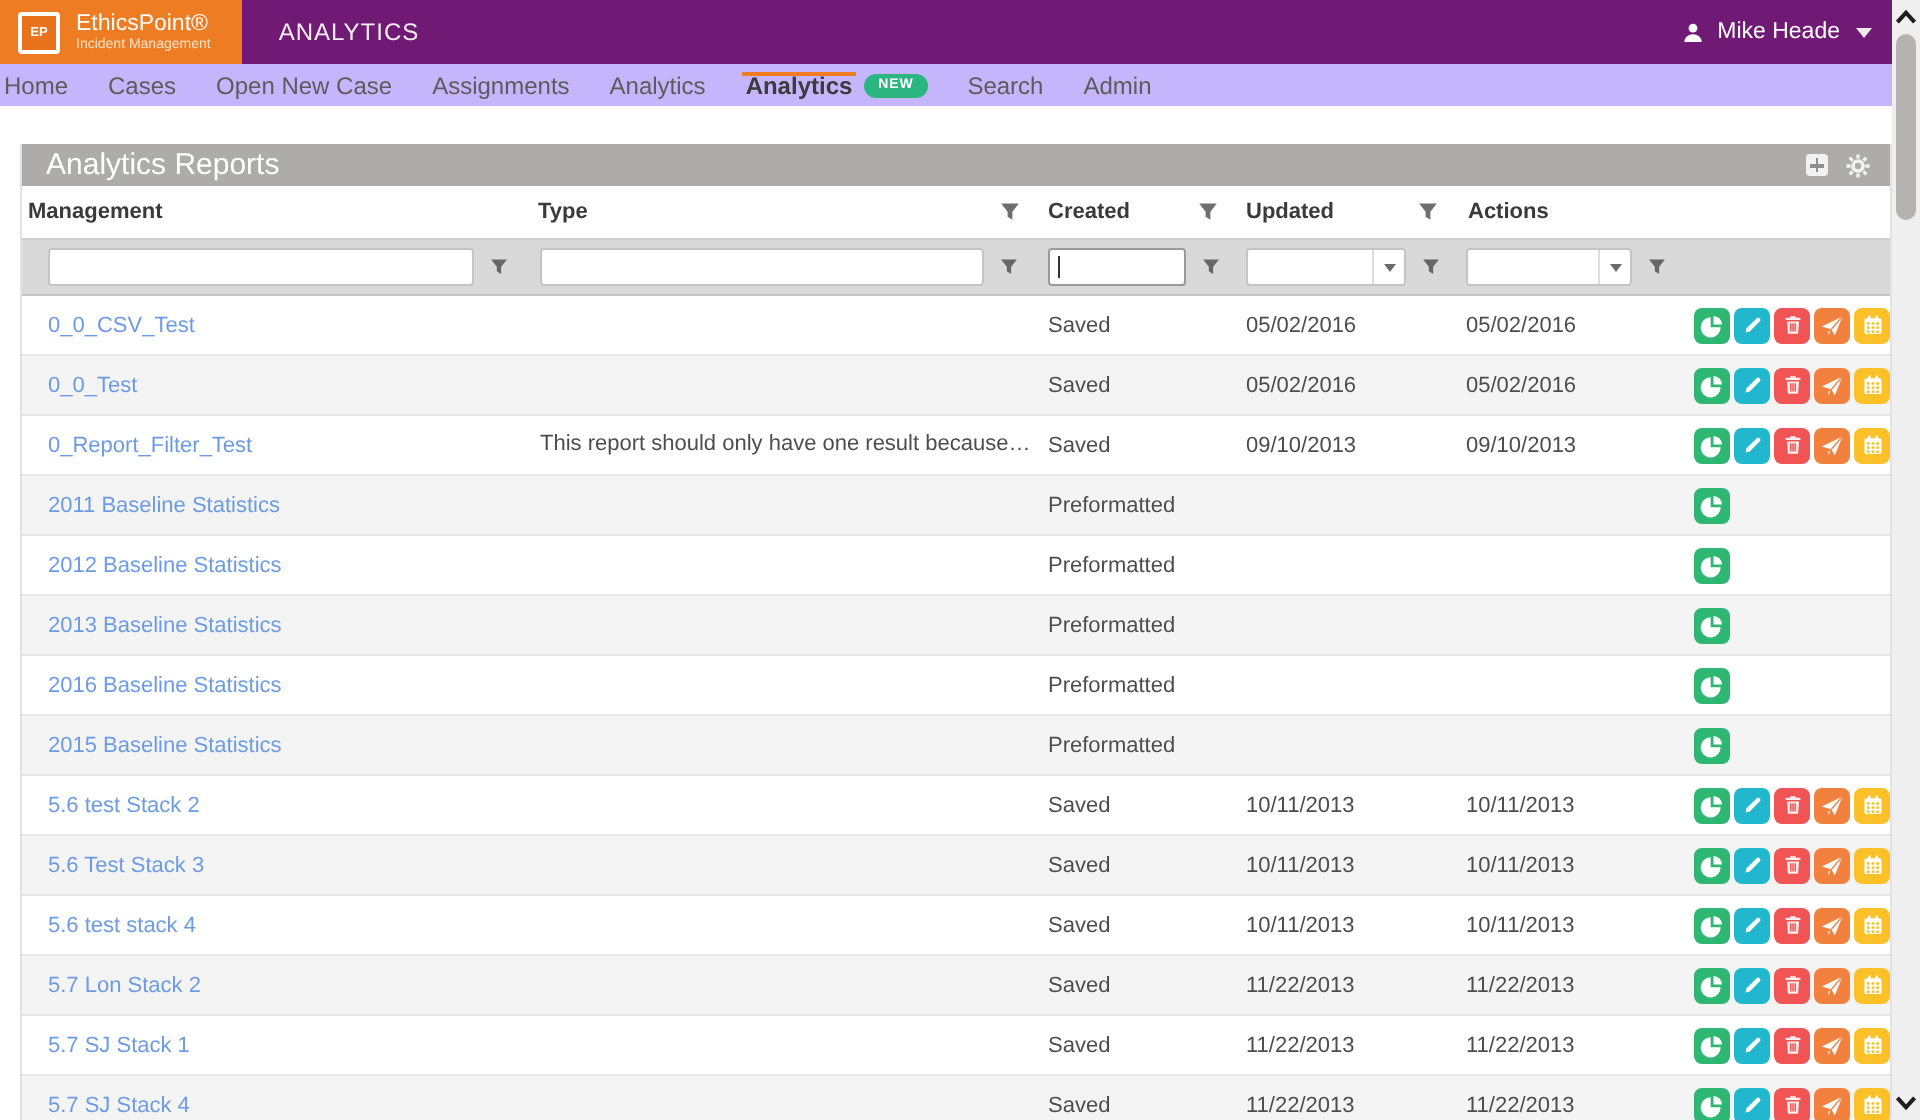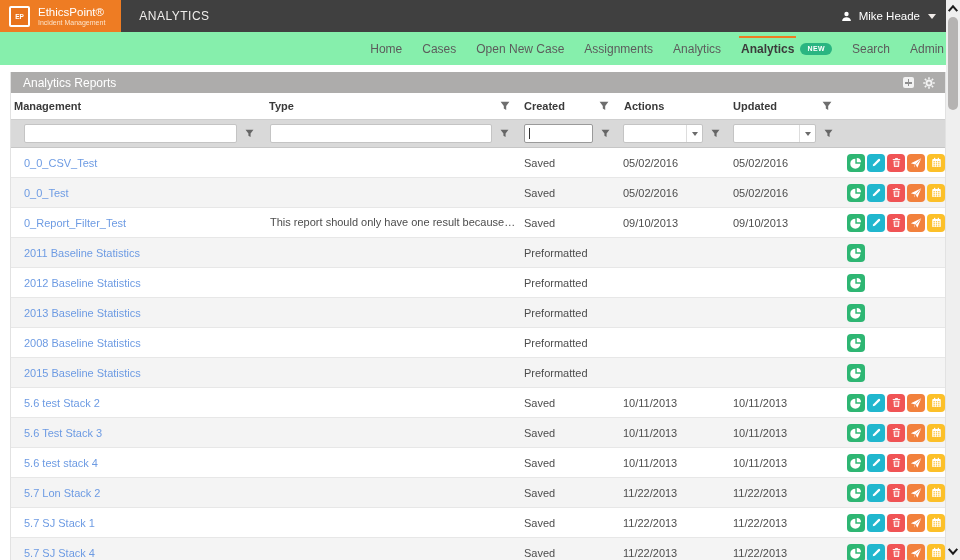--- a/index.html
+++ b/index.html
@@ -2,42 +2,42 @@
 <html><head>
 <meta charset="utf-8">
 <style>
   html,body{margin:0;padding:0;}
   body{
     width:960px;height:560px;overflow:hidden;position:relative;
     background:#ffffff;font-family:"Liberation Sans",sans-serif;
     -webkit-font-smoothing:antialiased;
   }
   
-  .app-header{height:32px;width:946px;background:#404040;display:flex;align-items:stretch;}
+  .app-header{height:32px;width:946px;background:#701a75;display:flex;align-items:stretch;}
   .brand{background:#EE7C23;display:flex;align-items:center;gap:8px;padding:0 16px 0 9px;}
   .logo-box{width:17px;height:17px;border:2px solid #fff;border-radius:2px;background:#E8731C;
     color:#fff;font-size:6.5px;font-weight:bold;display:flex;align-items:center;justify-content:center;}
   .brand-text{display:flex;flex-direction:column;line-height:1.05;}
   .brand-name{color:#fff;font-size:11.5px;}
   .brand-sub{color:rgba(255,244,230,.85);font-size:7px;margin-top:1px;}
   .module-title{color:#F0EEEC;font-size:12px;letter-spacing:.5px;display:flex;align-items:center;margin-left:18px;flex:1;}
   .user-menu{display:flex;align-items:center;gap:6px;margin-right:10px;color:#fff;font-size:11.5px;cursor:pointer;}
   .user-caret{width:0;height:0;border-left:4px solid transparent;border-right:4px solid transparent;border-top:5px solid #EFEBE8;margin-left:2px;}
   
-  .nav{height:33px;width:946px;background:#86efac;display:flex;justify-content:flex-end;align-items:center;gap:16px;}
+  .nav{height:21px;width:946px;background:#c4b5fd;display:flex;justify-content:flex-start;align-items:center;gap:16px;}
   .nav-item{display:flex;align-items:center;gap:6px;font-size:12px;color:#5c5c5c;cursor:pointer;padding:0 2px;height:100%;}
   .nav-label{position:relative;display:flex;align-items:center;height:100%;}
   .nav-item.active .nav-label{font-weight:bold;color:#3b3b3b;}
   .nav-item.active .nav-label::before{content:"";position:absolute;top:4px;left:-2px;right:-2px;height:2px;background:#EE7C23;}
   .nav-badge{background:#2AB581;color:#fff;font-size:7px;font-weight:bold;letter-spacing:.4px;
     padding:2.5px 7px;border-radius:9px;line-height:1;}
   
   .main{position:absolute;left:10px;top:72px;width:936px;border-left:1px solid #E2E2E2;border-right:1px solid #E2E2E2;box-sizing:border-box;}
   .panel-bar{height:21px;background:#ADACAB;display:flex;align-items:center;padding:0 10px 0 12px;}
-  .panel-title{color:#fff;font-size:12px;}
+  .panel-title{color:#fff;font-size:15px;}
   .panel-icons{margin-left:auto;display:flex;align-items:center;gap:9px;}
   .panel-icon{width:12px;height:12px;display:flex;align-items:center;justify-content:center;cursor:pointer;}
   .plus-box{width:11px;height:11px;background:#F2F2F2;border-radius:2px;position:relative;}
   .plus-box::before,.plus-box::after{content:"";position:absolute;background:#8f8f8f;}
   .plus-box::before{left:5px;top:2px;width:1.6px;height:7px;}
   .plus-box::after{top:5px;left:2px;height:1.6px;width:7px;}
   
   .grid-row{display:grid;grid-template-columns:256px 255px 99px 110px 113px 1fr;}
   .thead{background:#fff;height:26px;border-bottom:1px solid #CFCFCF;}
   .th{display:flex;align-items:center;font-size:11px;font-weight:bold;color:#3a3a3a;cursor:pointer;overflow:hidden;}
@@ -165,30 +165,30 @@
       </span>
     </div>
     <div class="th c4">
       <span>Created</span>
       <span class="th-funnel">
         <svg width="10" height="10" viewBox="0 0 10 10">
             <path d="M.6.8h8.8L6.2 4.9v4L3.8 7.4v-2.5Z" fill="#6e6e6e"></path>
           </svg>
       </span>
     </div>
-    <div class="th c6">
-      <span>Actions</span>
-    </div>
     <div class="th c5">
       <span>Updated</span>
       <span class="th-funnel">
         <svg width="10" height="10" viewBox="0 0 10 10">
             <path d="M.6.8h8.8L6.2 4.9v4L3.8 7.4v-2.5Z" fill="#6e6e6e"></path>
           </svg>
       </span>
+    </div>
+    <div class="th c6">
+      <span>Actions</span>
     </div>
   </div>
 
   <div class="grid-row filter-row">
     <div class="fcell c1">
       <span class="fbox">
           <input value="" style="">
         </span>
       <span class="f-funnel">
         <svg width="9" height="9" viewBox="0 0 10 10">
@@ -466,21 +466,21 @@
             <svg width="12" height="12" viewBox="0 0 16 16">
               <path d="M7.1 8.9V2.2A6.7 6.7 0 1 0 13.8 8.9Z" fill="#fff"></path>
               <path d="M9 7V1.3A5.8 5.8 0 0 1 14.7 7Z" fill="#fff"></path>
             </svg>
           </span>
         </div>
   </div>
 
   <div class="grid-row trow">
     <div class="cell c1">
-          <a class="rlink">2008 Baseline Statistics</a>
+          <a class="rlink">2016 Baseline Statistics</a>
         </div>
     <div class="cell c2"></div>
     <div class="cell c3">Preformatted</div>
     <div class="cell c4"></div>
     <div class="cell c5"></div>
     <div class="cell c6">
           <span class="icon-btn" style="background: rgb(46, 182, 115); color: rgb(46, 182, 115);">
             <svg width="12" height="12" viewBox="0 0 16 16">
               <path d="M7.1 8.9V2.2A6.7 6.7 0 1 0 13.8 8.9Z" fill="#fff"></path>
               <path d="M9 7V1.3A5.8 5.8 0 0 1 14.7 7Z" fill="#fff"></path>

